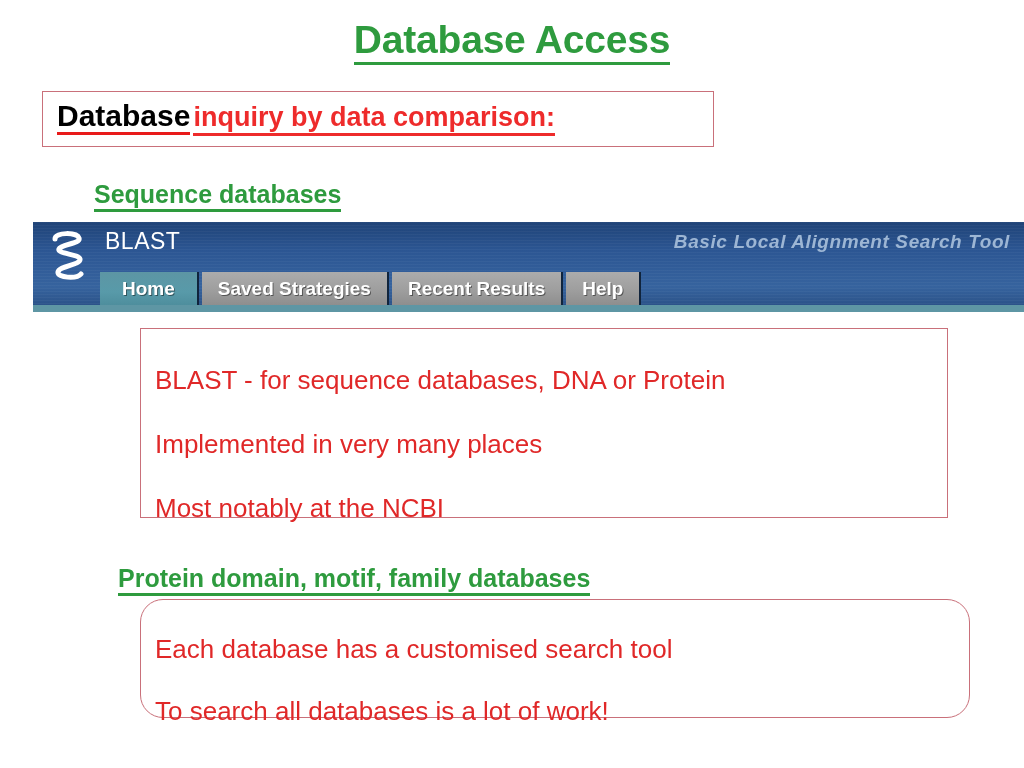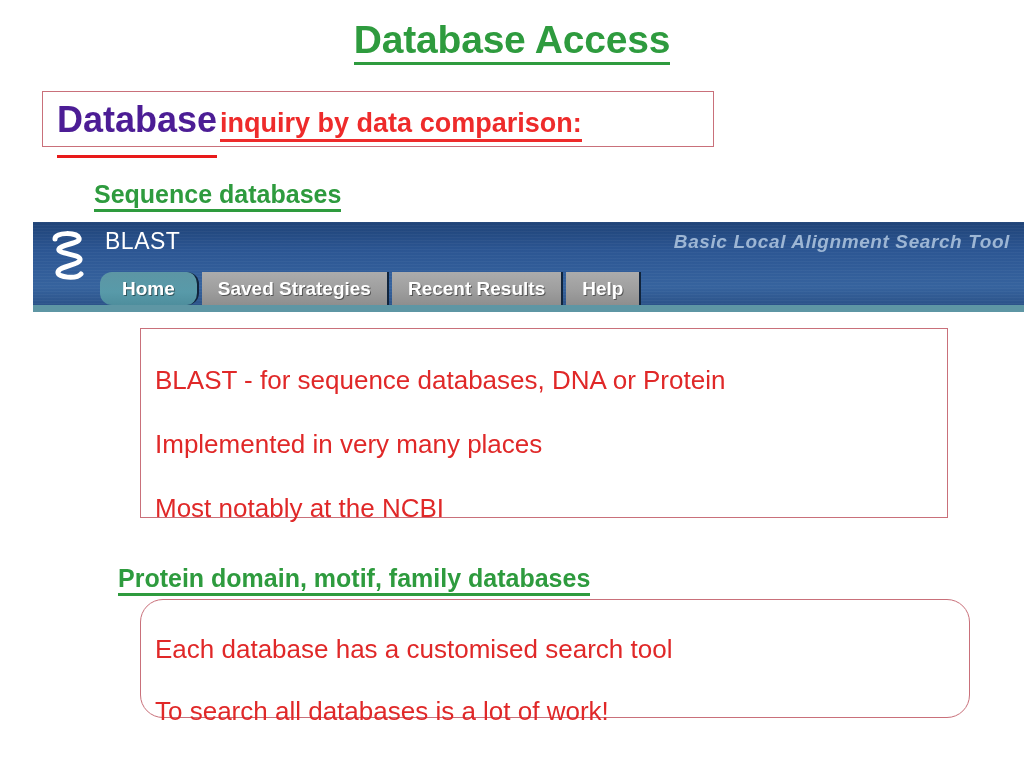--- a/index.html
+++ b/index.html
@@ -44,25 +44,25 @@
     box-sizing: border-box;
     background: #ffffff;
   }
   #headline-inner {
     position: absolute;
     left: 14px;
     top: 7px;
     white-space: nowrap;
   }
   .hl-strong {
-    font-size: 36px;
-    font-weight: bold;
-    color: #4c1d95;
+    font-size: 30px;
+    font-weight: bold;
+    color: #000000;
     border-bottom: 3px solid #E81A1A;
-    padding-bottom: 15px;
+    padding-bottom: 0;
   }
   .hl-rest {
     font-size: 27px;
     font-weight: bold;
     color: #EE2B2B;
     border-bottom: 3px solid #EE2B2B;
     padding-bottom: 1px;
     margin-left: 3px;
   }
 
@@ -158,21 +158,20 @@
     color: #ffffff;
     margin-right: 3px;
     box-sizing: border-box;
     text-shadow: 1px 1px 0 rgba(0,0,0,0.45);
     white-space: nowrap;
   }
   .blast-tab.active {
     background: linear-gradient(to bottom, #5D96A4 0%, #589AA9 60%, #4E8E9D 100%);
     border-right: 2px solid #10243C;
     padding: 0 22px;
-    border-radius: 12px;
   }
   .blast-tab.inactive {
     background: linear-gradient(to bottom, #ACACAC 0%, #9E9E9E 55%, #8E8E8E 100%);
     border-right: 2px solid #10243C;
     color: #ffffff;
   }
 
   
   .red-box {
     position: absolute;

